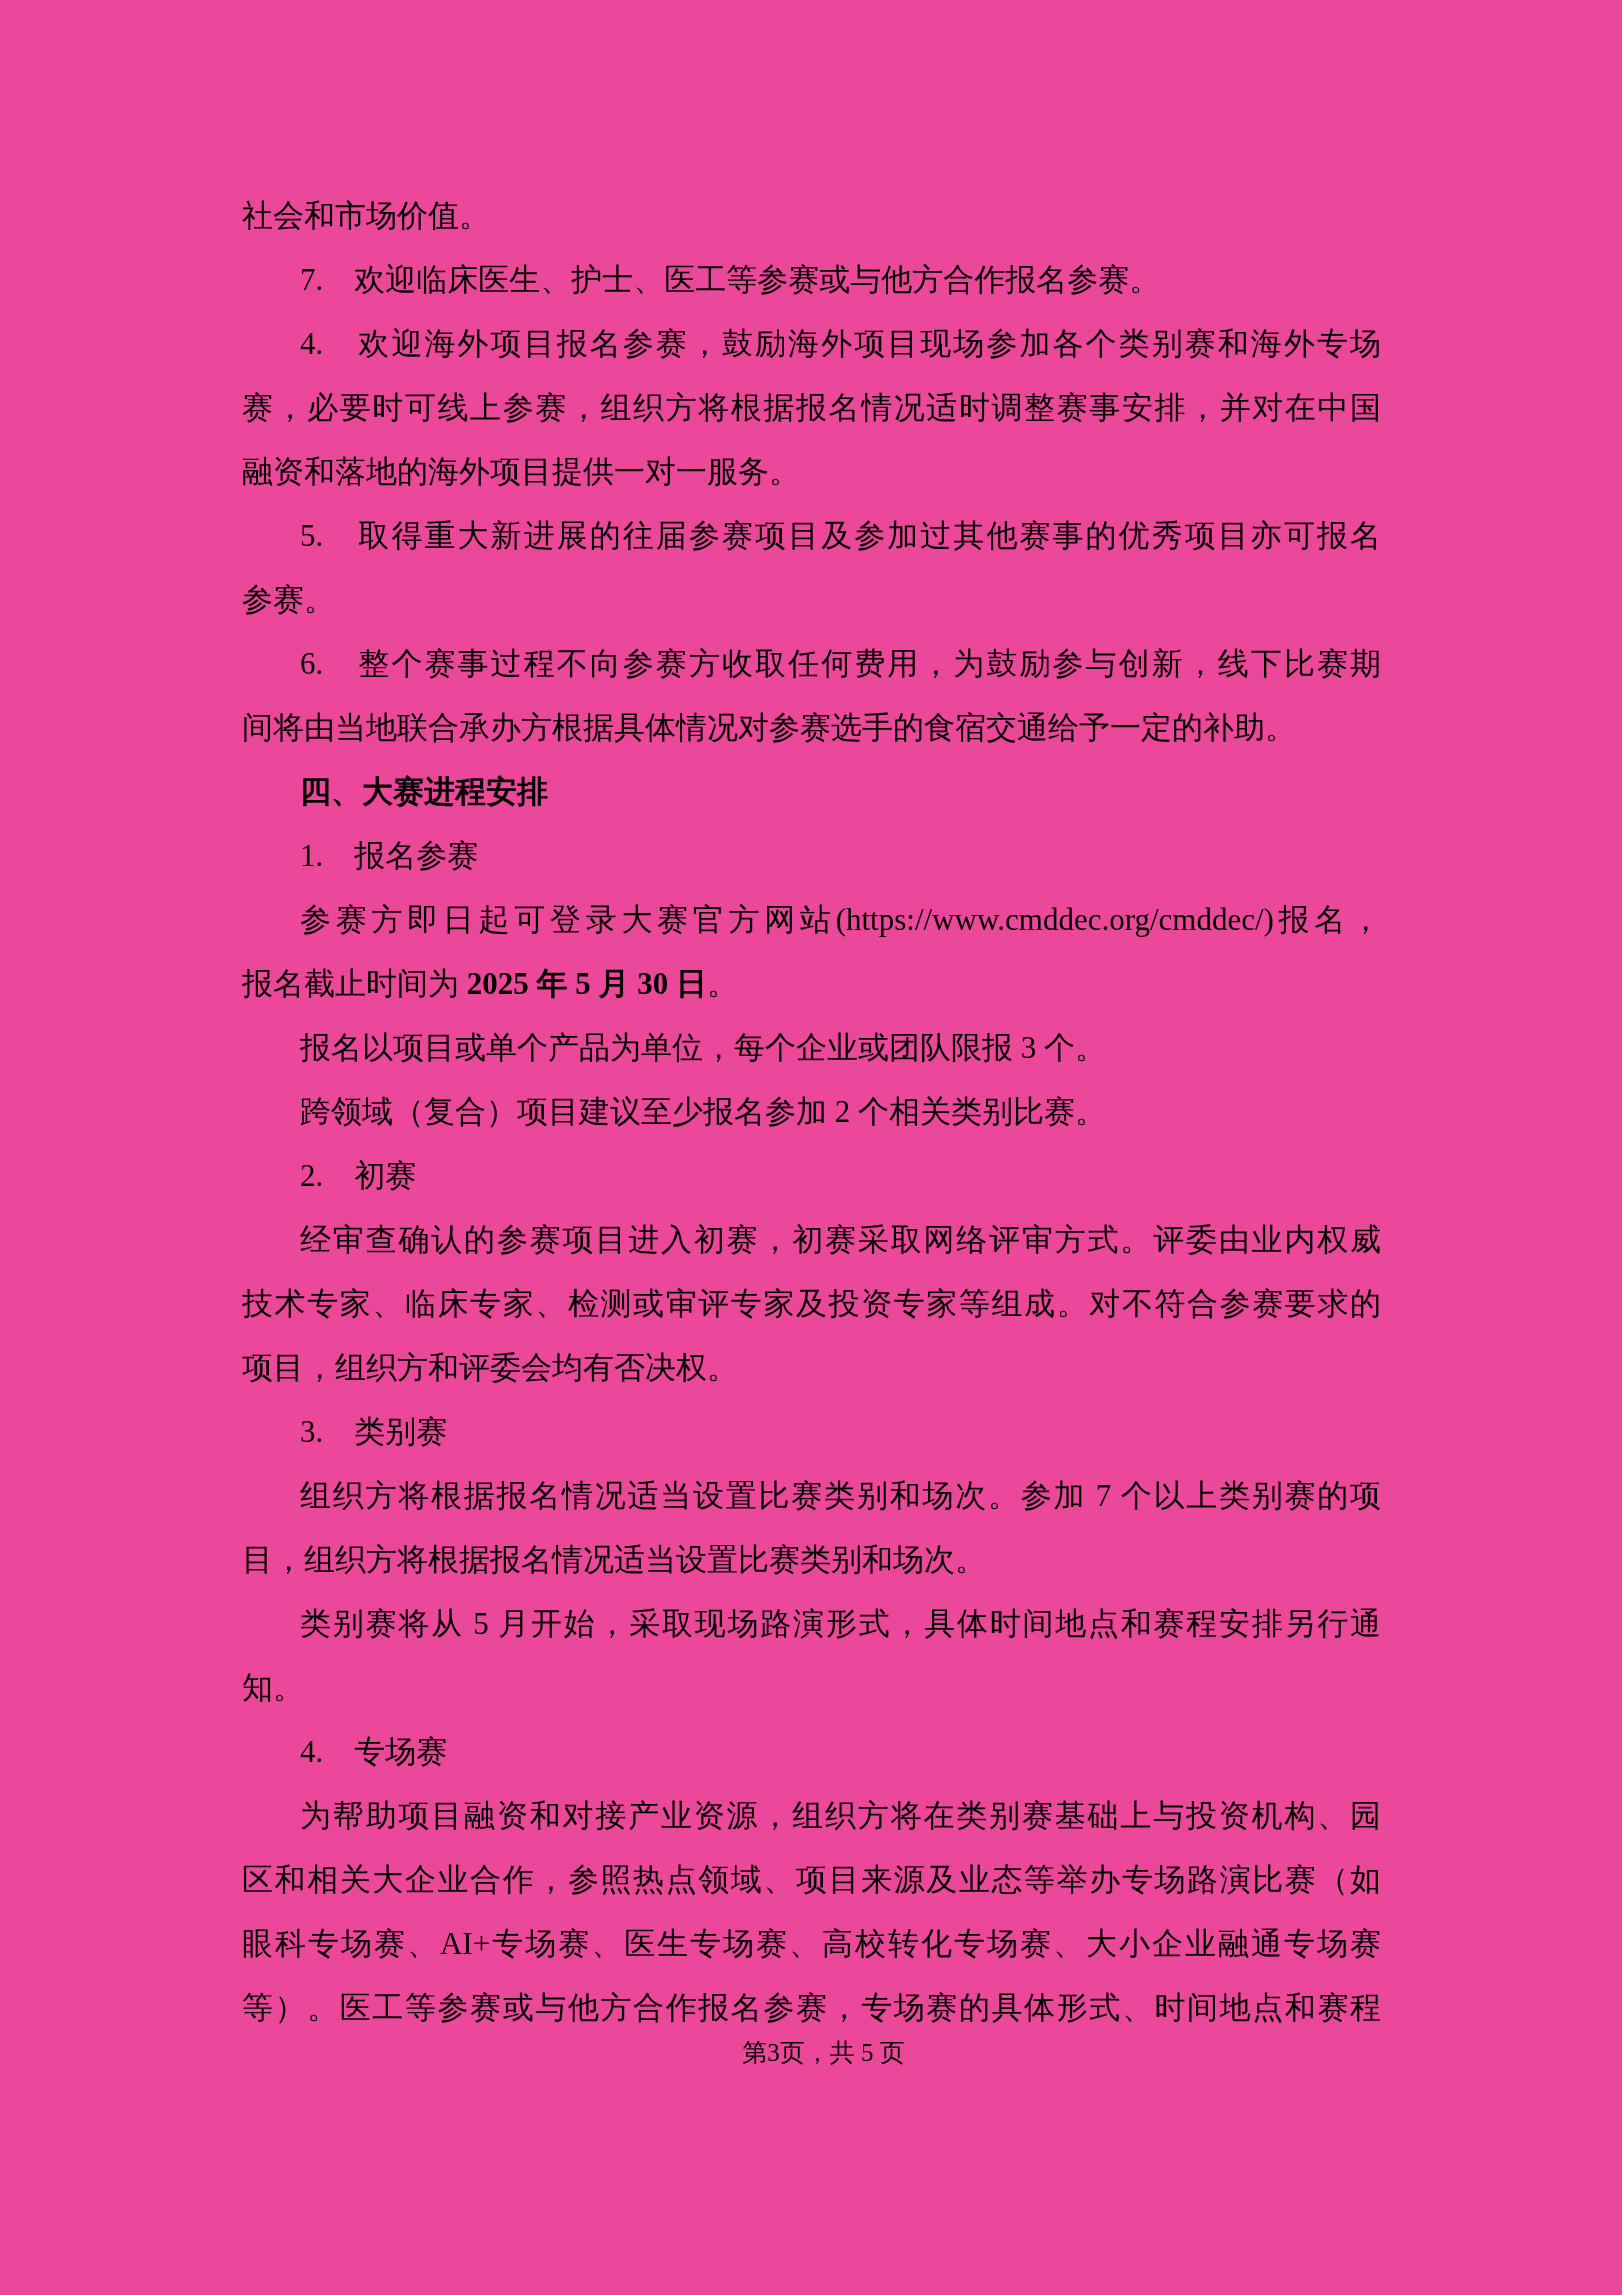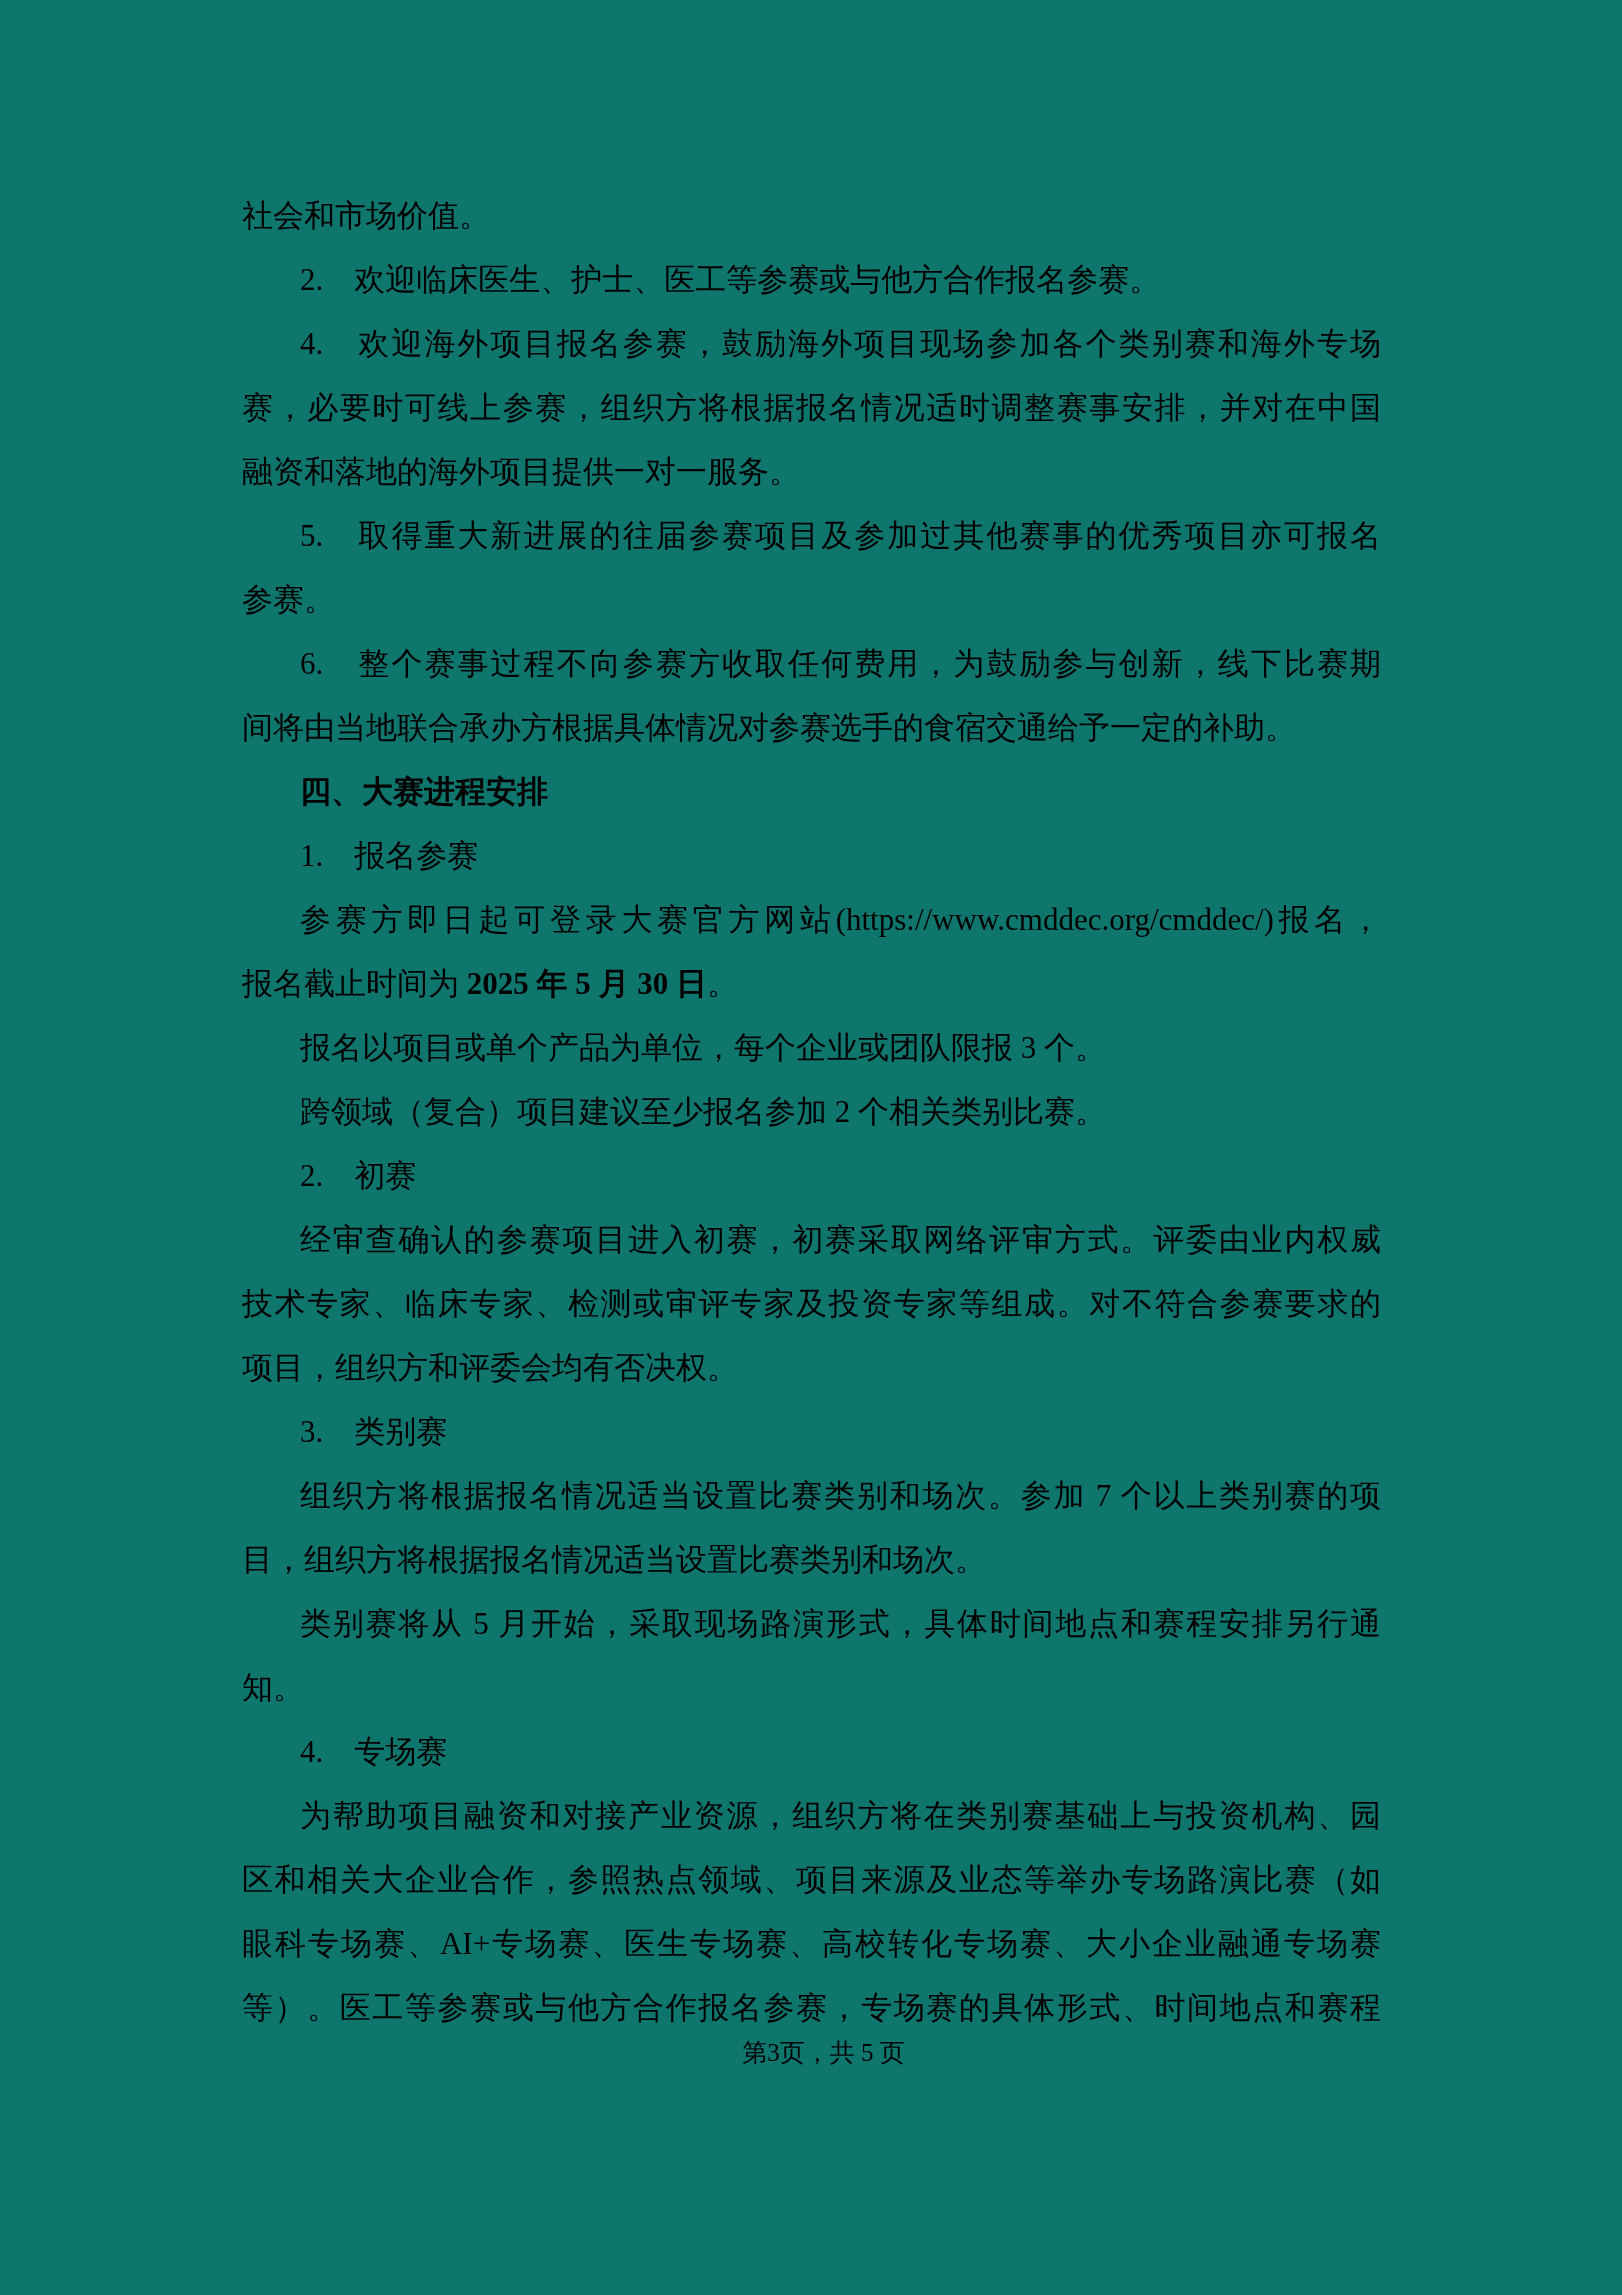--- a/index.html
+++ b/index.html
@@ -1,21 +1,21 @@
 <!DOCTYPE html>
 <html style="font-size:10.5px"><head>
   <meta charset="utf-8">
   <style>
     html, body { margin: 0; padding: 0; }
     body { background: #ffffff; }
     .page {
       position: relative;
       width: 1623px;
       height: 2295px;
-      background: #0f766e;
+      background: #ec4899;
       color: #000000;
       font-family: "Liberation Serif", "DejaVu Serif", serif;
       overflow: hidden;
       text-decoration: underline;
     }
     .content {
       position: absolute;
       left: 242px;
       top: 184px;
       width: 1139px;
@@ -43,21 +43,21 @@
       font-size: 25px;
       line-height: 41px;
     }
   </style>
 </head>
 <body>
 
 <div class="page">
   <div class="content">
     <div class="ln">社会和市场价值。</div>
-    <div class="ln ind">2.　欢迎临床医生、护士、医工等参赛或与他方合作报名参赛。</div>
+    <div class="ln ind">7.　欢迎临床医生、护士、医工等参赛或与他方合作报名参赛。</div>
     <div class="ln ind j">4.　欢迎海外项目报名参赛，鼓励海外项目现场参加各个类别赛和海外专场</div>
     <div class="ln j">赛，必要时可线上参赛，组织方将根据报名情况适时调整赛事安排，并对在中国</div>
     <div class="ln">融资和落地的海外项目提供一对一服务。</div>
     <div class="ln ind j">5.　取得重大新进展的往届参赛项目及参加过其他赛事的优秀项目亦可报名</div>
     <div class="ln">参赛。</div>
     <div class="ln ind j">6.　整个赛事过程不向参赛方收取任何费用，为鼓励参与创新，线下比赛期</div>
     <div class="ln">间将由当地联合承办方根据具体情况对参赛选手的食宿交通给予一定的补助。</div>
     <div class="ln ind heading">四、大赛进程安排</div>
     <div class="ln ind">1.　报名参赛</div>
     <div class="ln ind j">参赛方即日起可登录大赛官方网站(https://www.cmddec.org/cmddec/)报名，</div>

